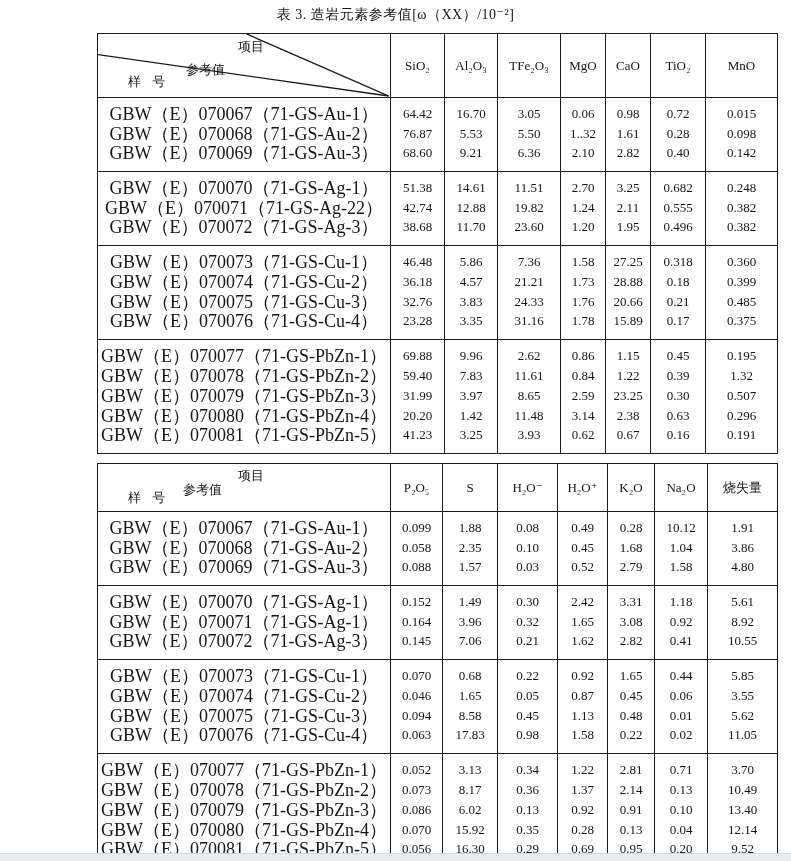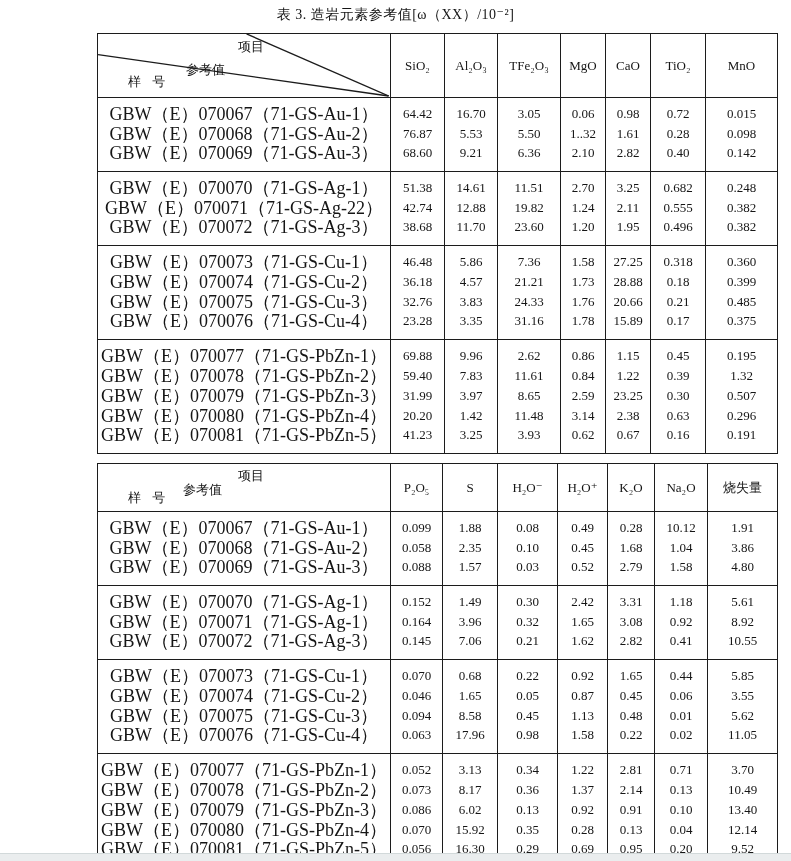--- a/index.html
+++ b/index.html
@@ -394,21 +394,21 @@
           <td>8.58</td>
           <td>0.45</td>
           <td>1.13</td>
           <td>0.48</td>
           <td>0.01</td>
           <td>5.62</td>
         </tr>
         <tr>
           <td class="sample">GBW（E）070076（71-GS-Cu-4）</td>
           <td>0.063</td>
-          <td>17.96</td>
+          <td>17.83</td>
           <td>0.98</td>
           <td>1.58</td>
           <td>0.22</td>
           <td>0.02</td>
           <td>11.05</td>
         </tr>
       </tbody>
       <tbody>
         <tr>
           <td class="sample">GBW（E）070077（71-GS-PbZn-1）</td>

